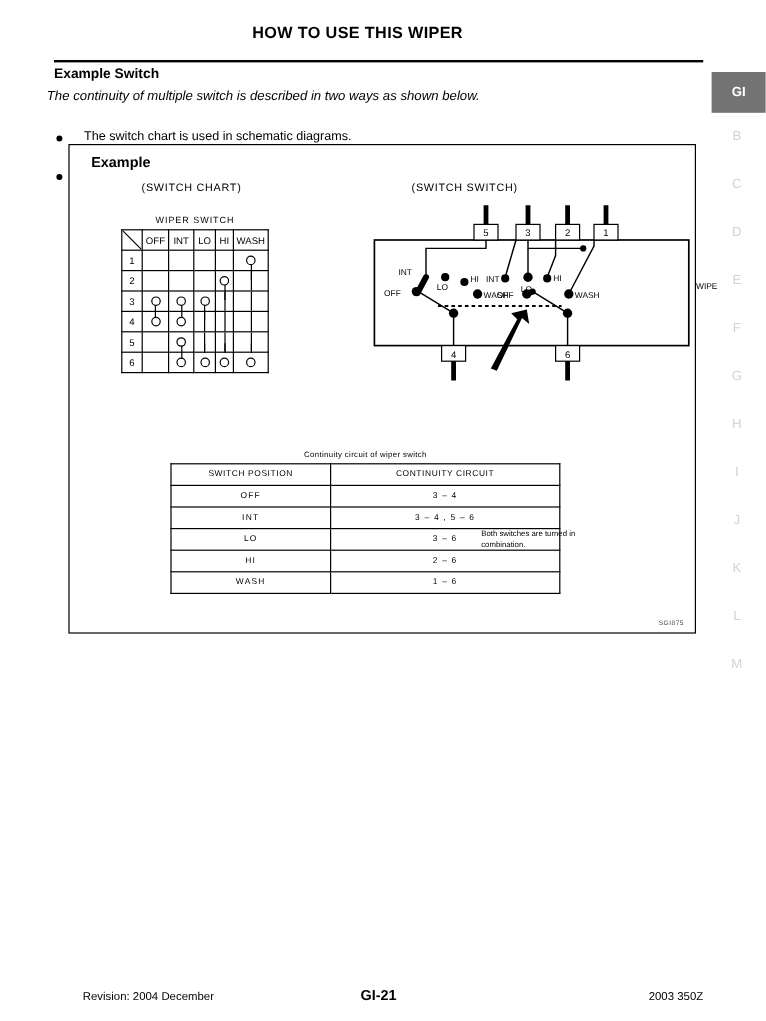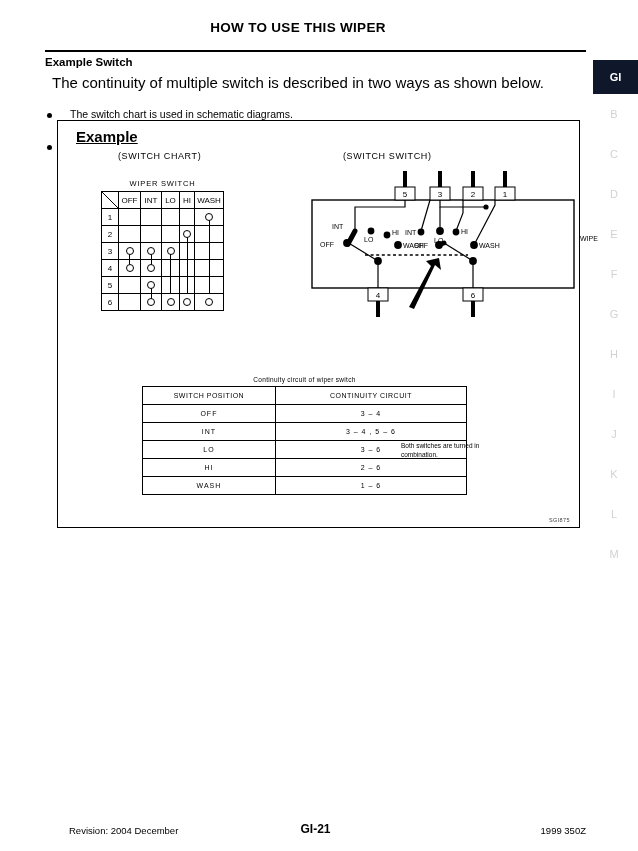--- a/index.html
+++ b/index.html
@@ -21,36 +21,36 @@
   }
   .header-rule{
     position:absolute;left:45px;top:50px;width:541px;height:2px;background:#000;
   }
 
   
   .section-title{
     position:absolute;left:45px;top:56px;font-size:11.5px;font-weight:bold;
   }
   .lead{
-    position:absolute;left:52px;top:74px;font-size:15px;
+    position:absolute;left:39px;top:74px;font-size:11px;font-style:italic;
   }
   .bullets{position:absolute;left:45px;top:88px;width:500px;}
   .bullet{display:flex;align-items:flex-start;margin-top:20px;font-size:10.5px;}
   .bullet-dot{
     width:5px;height:5px;border-radius:50%;background:#000;
     margin:5px 18px 0 2px;flex:none;
   }
 
   
   .example-box{
     position:absolute;left:57px;top:120px;width:521px;height:406px;
     border:1.5px solid #000;background:#fff;
   }
   .example-label{
-    position:absolute;left:18px;top:7px;font-size:15px;font-weight:bold;text-decoration:underline;
+    position:absolute;left:18px;top:7px;font-size:12px;font-weight:bold;
   }
   .fig-code{
     position:absolute;right:9px;bottom:4px;font-size:5.5px;
     color:#444;letter-spacing:.4px;font-family:"Liberation Sans",sans-serif;
   }
 
   .cap{
     position:absolute;font-size:9px;letter-spacing:.6px;white-space:nowrap;
   }
   #cap-chart{left:60px;top:30px;}
@@ -111,21 +111,21 @@
   table.cont td.hd{letter-spacing:.5px;}
   table.cont td.col1{width:41%;}
 
   
   .tabs{position:absolute;right:0;top:60px;width:48px;}
   .tab{
     height:40px;display:flex;align-items:center;justify-content:center;
     font-size:11px;color:#d2d2d2;
   }
   .tab.active{
-    background:#0f172a;color:#fff;font-weight:bold;height:34px;
+    background:#737373;color:#fff;font-weight:bold;height:34px;
     width:45px;margin-left:3px;
   }
 
   
   .footer{
     position:absolute;left:45px;top:822px;width:541px;height:20px;
     font-size:9.5px;
   }
   .footer .rev{position:absolute;left:0;top:3px;margin-left:24px;}
   .footer .pg{
@@ -437,16 +437,16 @@
     <div class="tab">I</div>
     <div class="tab">J</div>
     <div class="tab">K</div>
     <div class="tab">L</div>
     <div class="tab">M</div>
   </div>
 
   <div class="footer">
     <span class="rev">Revision: 2004 December</span>
     <span class="pg">GI-21</span>
-    <span class="mdl">1999 350Z</span>
+    <span class="mdl">2003 350Z</span>
   </div>
 
 </div>
 
 </body></html>

